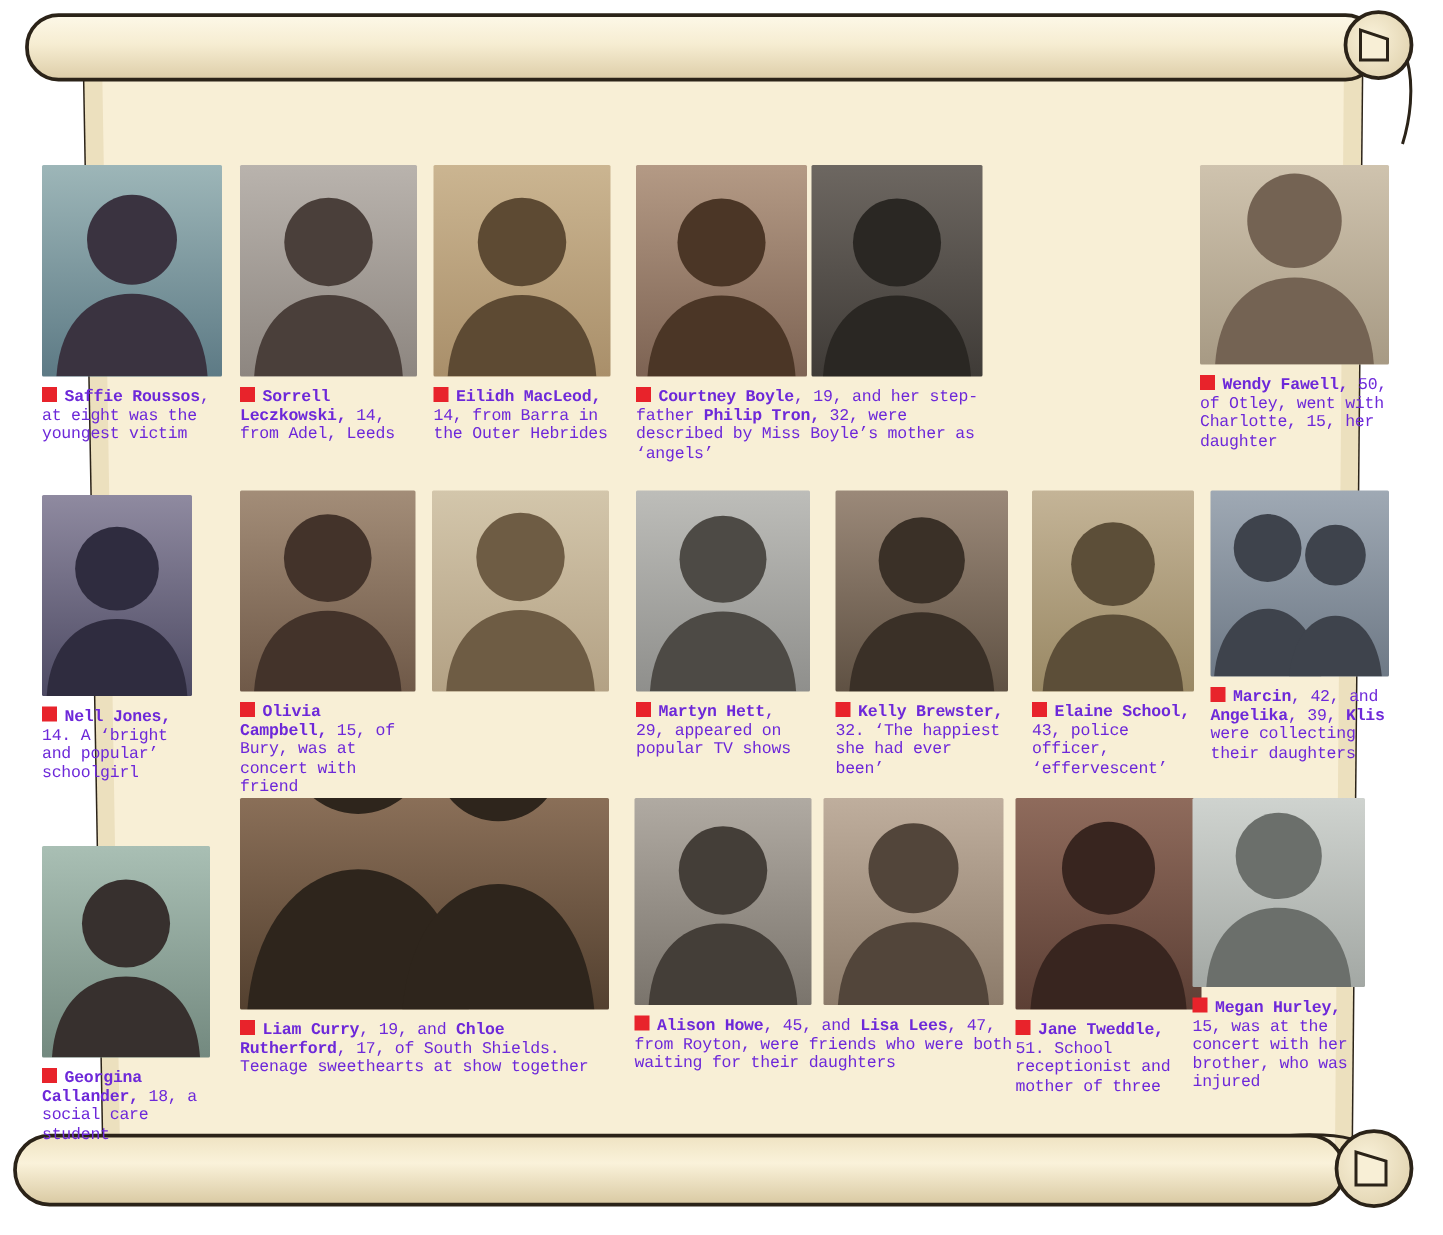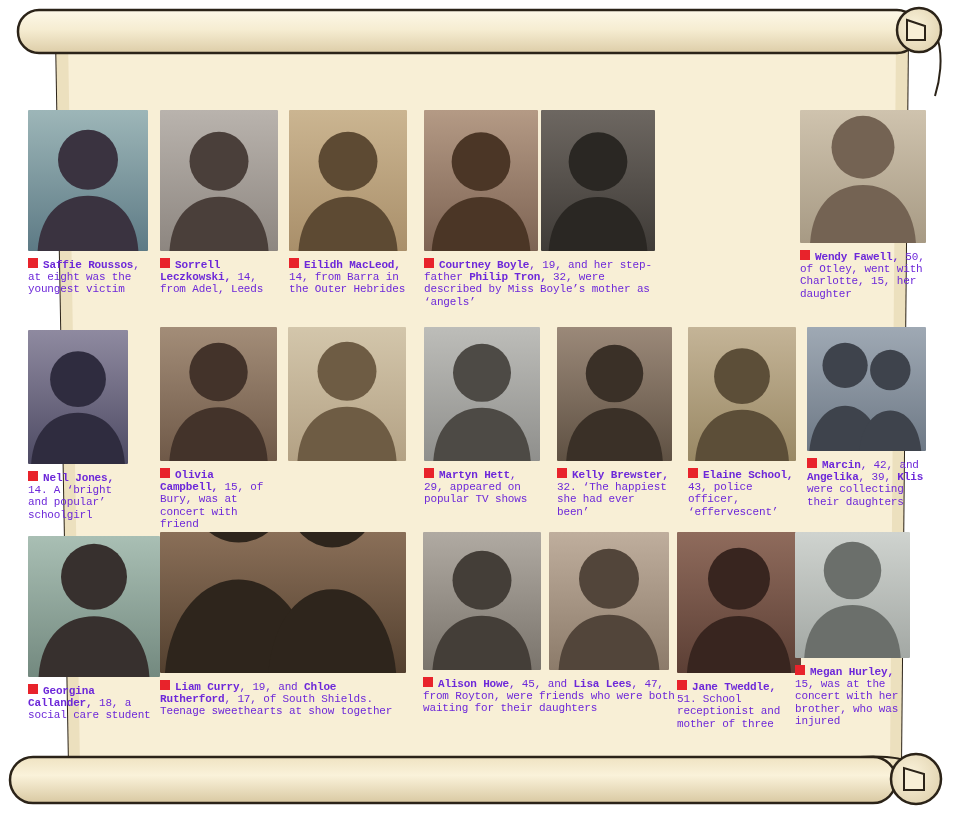--- a/index.html
+++ b/index.html
@@ -185,21 +185,21 @@
         <svg viewBox="0 0 100 120" preserveAspectRatio="xMidYMax slice">
           <circle cx="32" cy="48" r="19" fill="currentColor"></circle>
           <path d="M2,120 C4,95 18,82 32,82 C46,82 60,95 62,120 Z" fill="currentColor"></path>
           <circle cx="70" cy="52" r="17" fill="currentColor"></circle>
           <path d="M44,120 C46,98 57,86 70,86 C83,86 94,98 96,120 Z" fill="currentColor"></path>
         </svg>
       </div>
     <div class="caption"><span class="bullet"></span><span><b>Marcin</b>, 42, and <b>Angelika</b>, 39, <b>Klis</b> were collecting their daughters</span></div>
   </div>
 
-  <div class="cell" style="left:28px;top:536px;width:132px">
+  <div class="cell" style="left:28px;top:564px;width:112px">
     <div class="photo" style="height:141px;--pbg1:#a9bfb4;--pbg2:#73897f;--psil:#37302e">
         <svg viewBox="0 0 100 120" preserveAspectRatio="xMidYMax slice">
           <circle cx="50" cy="44" r="25" fill="currentColor"></circle>
           <path d="M8,120 C10,88 29,74 50,74 C71,74 90,88 92,120 Z" fill="currentColor"></path>
         </svg>
       </div>
     <div class="caption"><span class="bullet"></span><span><b>Georgina Callander,</b> 18, a social care student</span></div>
   </div>
 
   <div class="cell" style="left:160px;top:532px;width:246px">

